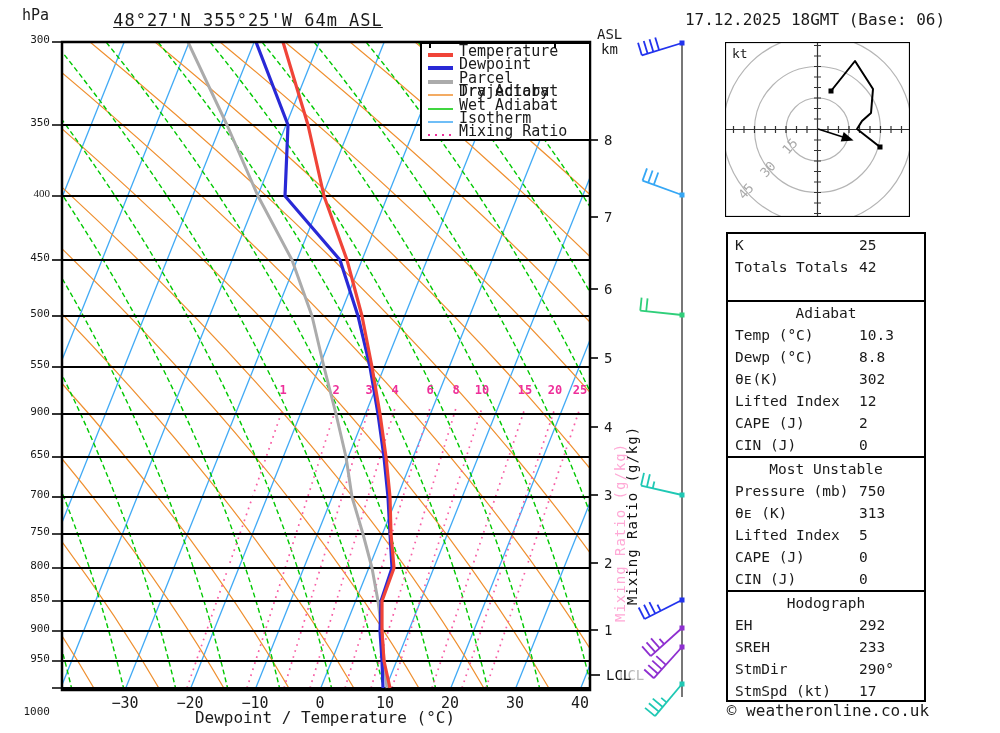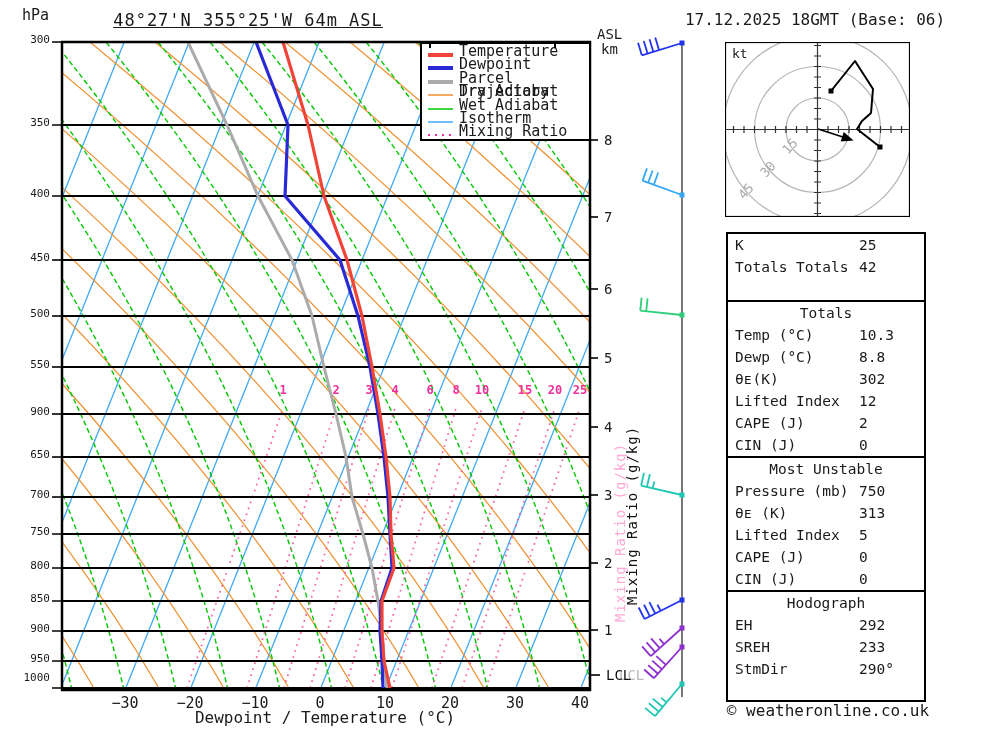--- a/index.html
+++ b/index.html
@@ -332,59 +332,60 @@
         </svg>
         <span class="leg-text">Mixing Ratio</span>
       </div>
     </div>
 <div id="stats" class="abs" style="position: absolute;">
       <div class="sect" style="top: 0px; height: 70px;">
         <div class="srow"><span>K</span><span class="val">25</span></div>
         <div class="srow"><span>Totals Totals</span><span class="val">42</span></div>
       </div>
       <div class="sect" style="top: 68px; height: 158px;">
-        <div class="stitle">Totals</div>
+        <div class="stitle">Adiabat</div>
         <div class="srow"><span>Temp (°C)</span><span class="val">10.3</span></div>
         <div class="srow"><span>Dewp (°C)</span><span class="val">8.8</span></div>
         <div class="srow"><span>θᴇ(K)</span><span class="val">302</span></div>
         <div class="srow"><span>Lifted Index</span><span class="val">12</span></div>
         <div class="srow"><span>CAPE (J)</span><span class="val">2</span></div>
         <div class="srow"><span>CIN (J)</span><span class="val">0</span></div>
       </div>
       <div class="sect" style="top: 224px; height: 136px;">
         <div class="stitle">Most Unstable</div>
         <div class="srow"><span>Pressure (mb)</span><span class="val">750</span></div>
         <div class="srow"><span>θᴇ (K)</span><span class="val">313</span></div>
         <div class="srow"><span>Lifted Index</span><span class="val">5</span></div>
         <div class="srow"><span>CAPE (J)</span><span class="val">0</span></div>
         <div class="srow"><span>CIN (J)</span><span class="val">0</span></div>
       </div>
       <div class="sect" style="top: 358px; height: 112px;">
         <div class="stitle">Hodograph</div>
         <div class="srow"><span>EH</span><span class="val">292</span></div>
         <div class="srow"><span>SREH</span><span class="val">233</span></div>
         <div class="srow"><span>StmDir</span><span class="val">290°</span></div>
+        <div class="srow"><span>StmSpd (kt)</span><span class="val">17</span></div>
       </div>
     </div>
 <div id="ticklabels">
       <div class="lbl ptick" style="left: 4px; top: 33px;">300</div>
       <div class="lbl ptick" style="left: 4px; top: 116px;">350</div>
-      <div class="lbl ptick" style="left: 4px; top: 187px;">400</div>
+      <div class="lbl ptick" style="left: 4px; top: 187px; font-family: Liberation Serif, serif;">400</div>
       <div class="lbl ptick" style="left: 4px; top: 251px;">450</div>
       <div class="lbl ptick" style="left: 4px; top: 307px;">500</div>
       <div class="lbl ptick" style="left: 4px; top: 358px;">550</div>
       <div class="lbl ptick" style="left: 4px; top: 405px;">900</div>
       <div class="lbl ptick" style="left: 4px; top: 448px;">650</div>
       <div class="lbl ptick" style="left: 4px; top: 488px;">700</div>
       <div class="lbl ptick" style="left: 4px; top: 525px;">750</div>
       <div class="lbl ptick" style="left: 4px; top: 559px;">800</div>
       <div class="lbl ptick" style="left: 4px; top: 592px;">850</div>
       <div class="lbl ptick" style="left: 4px; top: 622px;">900</div>
       <div class="lbl ptick" style="left: 4px; top: 652px;">950</div>
-      <div class="lbl ptick" style="left: 4px; top: 671px;">1000</div>
+      <div class="lbl ptick" style="left: 4px; top: 705px;">1000</div>
       <div class="lbl ttick" style="left: 95px; top: 694px;">−30</div>
       <div class="lbl ttick" style="left: 160px; top: 694px;">−20</div>
       <div class="lbl ttick" style="left: 225px; top: 694px;">−10</div>
       <div class="lbl ttick" style="left: 290px; top: 694px;">0</div>
       <div class="lbl ttick" style="left: 355px; top: 694px;">10</div>
       <div class="lbl ttick" style="left: 420px; top: 694px;">20</div>
       <div class="lbl ttick" style="left: 485px; top: 694px;">30</div>
       <div class="lbl ttick" style="left: 550px; top: 694px;">40</div>
       <div class="lbl kmtick" style="left: 604px; top: 132px;">8</div>
       <div class="lbl kmtick" style="left: 604px; top: 209px;">7</div>

